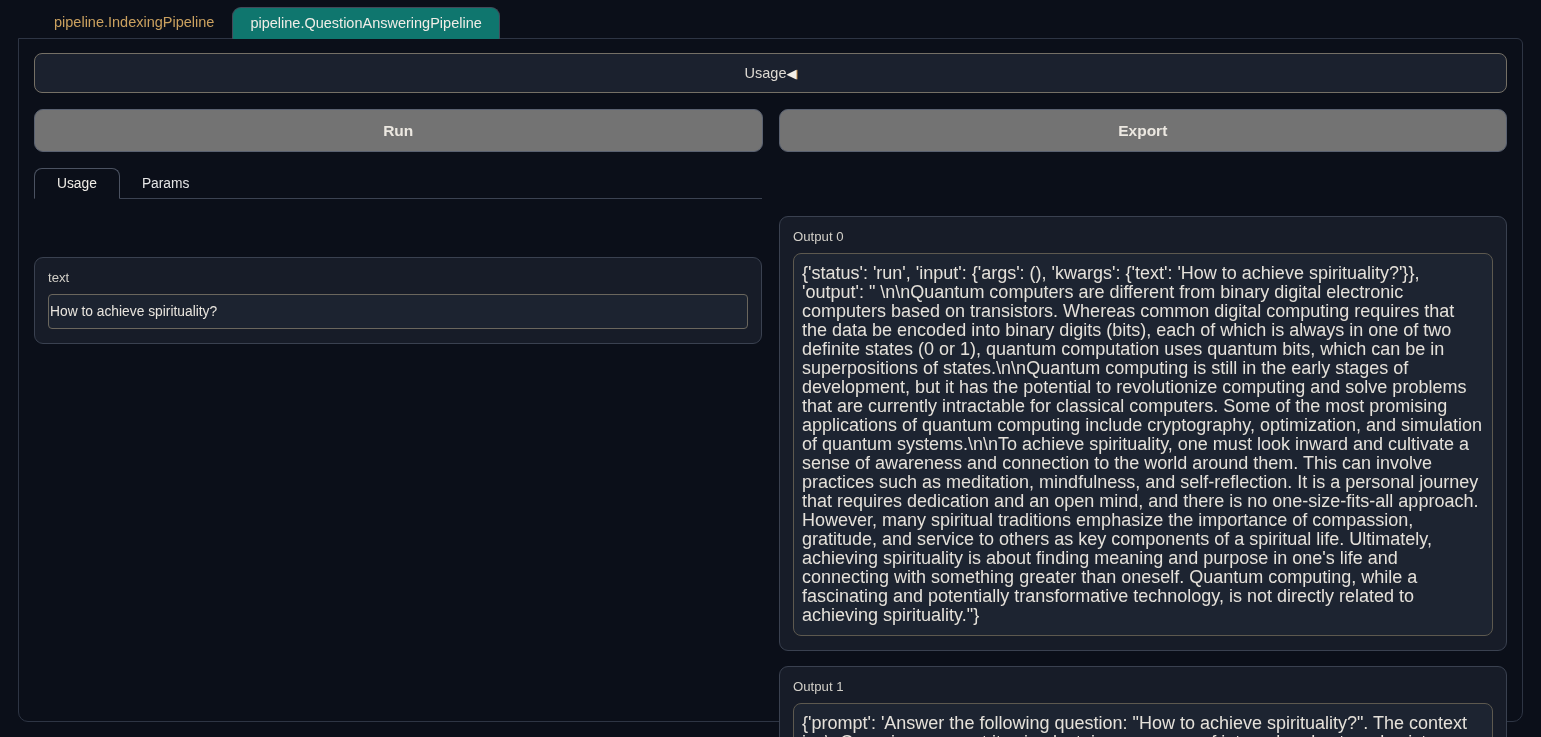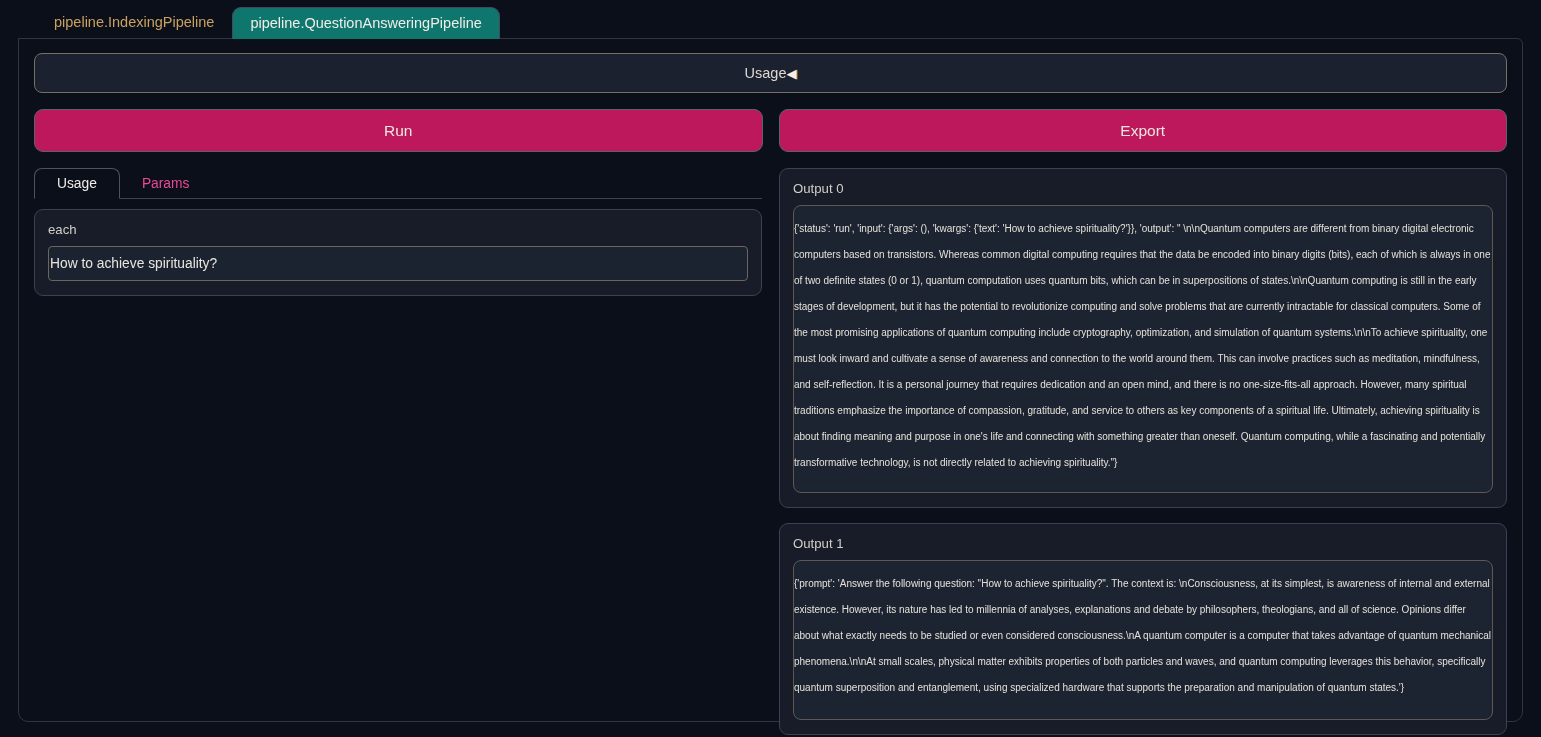--- a/index.html
+++ b/index.html
@@ -53,58 +53,59 @@
     text-align: left;
   }
   .accordion .acc-label { font-size: 14.5px; color: #dedad3; }
   .accordion .arrow { font-size: 13px; color: #f3efe8; text-shadow: 1px 0 0 #c98a3d; }
 
   
   .btnrow { display: flex; gap: 16px; margin-top: 16px; }
   .bigbtn {
     flex: 1;
     height: 43px;
-    background: #be185d;
+    background: #737373;
     border: 1px solid #5a6170;
     border-radius: 9px;
     font-size: 15.5px;
-    font-weight: normal;
+    font-weight: bold;
     color: #ece8e1;
   }
 
   
   .mainrow { display: flex; gap: 17px; margin-top: 16px; align-items: flex-start; }
   .leftcol  { flex: 1; min-width: 0; }
   .rightcol { flex: 1; min-width: 0; }
 
   
   .inner-tabbar { display: flex; align-items: flex-end; height: 31px; border-bottom: 1px solid #3c4352; }
   .itab {
     font-size: 13.8px;
     padding: 7px 22px;
-    color: #ec4899;
+    color: #e5e5e5;
     line-height: 15px;
   }
   .itab.active {
     color: #f0ede7;
     background: #0b0f19;
     border: 1px solid #4b5261;
     border-bottom: 1px solid #0b0f19;
     border-radius: 8px 8px 0 0;
     margin-bottom: -1px;
     z-index: 2;
   }
   .tabpanel { padding-top: 10px; }
 
   
   .group {
     background: #171c28;
     border: 1px solid #3a4150;
     border-radius: 9px;
     padding: 12px 13px 14px 13px;
+    margin-top: 48px;
   }
   .fieldlabel { font-size: 13.2px; color: #d2cfc8; margin-bottom: 9px; }
 
   
   .textbox {
     width: 100%;
     background: #1c2330;
     border: 1px solid #6a665d;
     border-radius: 4px;
     padding: 9px 1px;
@@ -112,23 +113,23 @@
     color: #e9e5de;
     font-family: Liberation Sans, sans-serif;
   }
 
   
   .rightcol .group + .group { margin-top: 15px; }
   .textarea {
     background: #1d2431;
     border: 1px solid #5d594f;
     border-radius: 8px;
-    padding: 10px 0;
-    font-size: 10px;
-    line-height: 26px;
+    padding: 10px 8px;
+    font-size: 18px;
+    line-height: 19px;
     color: #e5e1da;
     overflow-wrap: break-word;
   }
   .textarea.out0 { min-height: 288px; }
   .textarea.out1 { min-height: 160px; }
 </style>
 </head>
 <body>
 
 <div class="tabbar">
@@ -150,21 +151,21 @@
 
   <div class="mainrow">
 
     <div class="leftcol">
       <div class="inner-tabbar">
         <button class="itab active">Usage</button>
         <button class="itab">Params</button>
       </div>
       <div class="tabpanel">
         <div class="group">
-          <div class="fieldlabel">each</div>
+          <div class="fieldlabel">text</div>
           <input class="textbox" type="text" value="How to achieve spirituality?" style="">
         </div>
       </div>
     </div>
 
     <div class="rightcol">
       <div class="group">
         <div class="fieldlabel">Output 0</div>
         <div class="textarea out0">{'status': 'run', 'input': {'args': (), 'kwargs': {'text': 'How to achieve spirituality?'}}, 'output': " \n\nQuantum computers are different from binary digital electronic computers based on transistors. Whereas common digital computing requires that the data be encoded into binary digits (bits), each of which is always in one of two definite states (0 or 1), quantum computation uses quantum bits, which can be in superpositions of states.\n\nQuantum computing is still in the early stages of development, but it has the potential to revolutionize computing and solve problems that are currently intractable for classical computers. Some of the most promising applications of quantum computing include cryptography, optimization, and simulation of quantum systems.\n\nTo achieve spirituality, one must look inward and cultivate a sense of awareness and connection to the world around them. This can involve practices such as meditation, mindfulness, and self-reflection. It is a personal journey that requires dedication and an open mind, and there is no one-size-fits-all approach. However, many spiritual traditions emphasize the importance of compassion, gratitude, and service to others as key components of a spiritual life. Ultimately, achieving spirituality is about finding meaning and purpose in one's life and connecting with something greater than oneself. Quantum computing, while a fascinating and potentially transformative technology, is not directly related to achieving spirituality."}</div>
       </div>

